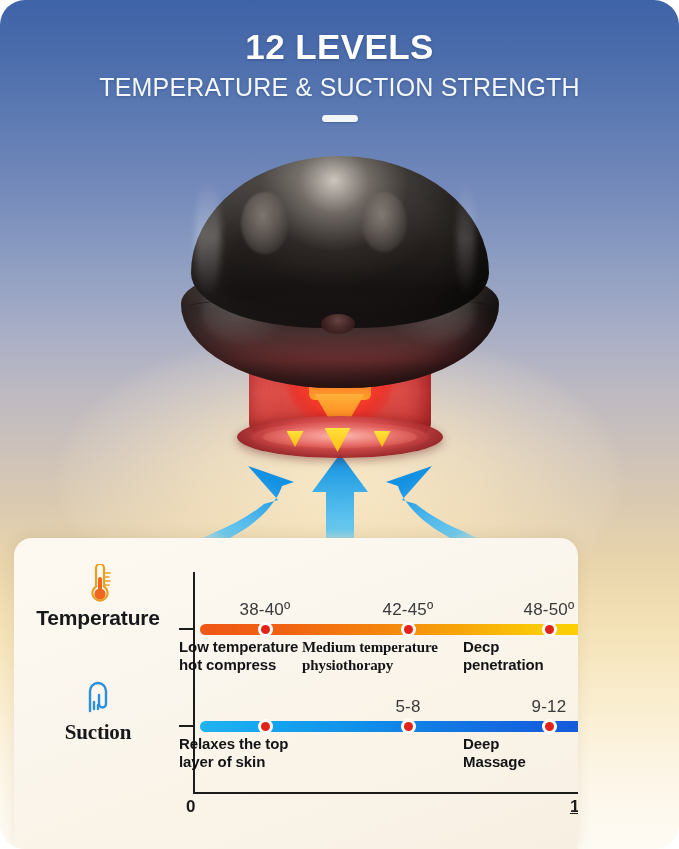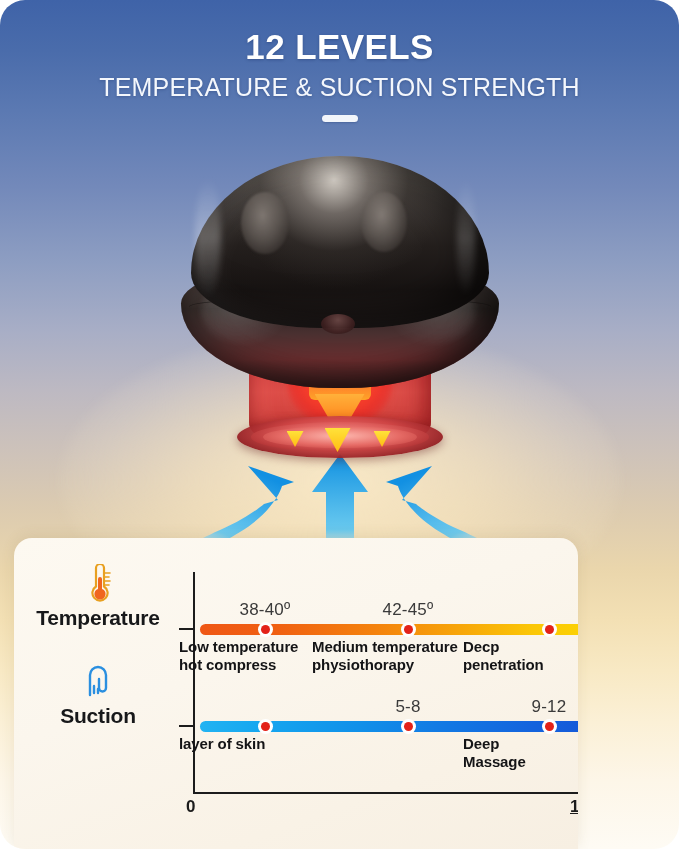--- a/index.html
+++ b/index.html
@@ -382,21 +382,21 @@
     margin-bottom: 2px;
   }
   .row-label .txt {
     display: block;
     font-size: 21px;
     font-weight: 800;
     color: #17181a;
     letter-spacing: -0.2px;
   }
   .label-temperature { left: 4px; top: 26px; }
-  .label-suction     { left: 4px; top: 124px; }
+  .label-suction     { left: 4px; top: 140px; font-family: Liberation Serif, serif; }
 
   
   .axis-v {
     position: absolute;
     left: 179px;
     top: 34px;
     width: 2px;
     height: 222px;
     background: #1c1c1c;
   }
@@ -495,21 +495,21 @@
     position: absolute;
     width: 172px;
     text-align: left;
     font-size: 15px;
     font-weight: 700;
     color: #141416;
     line-height: 1.2;
     letter-spacing: -0.1px;
   }
   .desc.c1 { left: 165px; }
-  .desc.c2 { left: 298px; }
+  .desc.c2 { left: 288px; font-family: Liberation Serif, serif; }
   .desc.c3 { left: 449px; }
   .desc.row-temp    { top: 100px; }
   .desc.row-suction { top: 197px; }
 </style>
 </head>
 <body>
 
 <div id="page">
 
   <div class="glow-warm"></div>
@@ -623,20 +623,21 @@
     <div class="axis-num zero">0</div>
     <div class="axis-num twelve">12</div>
 
     <div class="bar temp"></div>
     <div class="dot row-temp d1"></div>
     <div class="dot row-temp d2"></div>
     <div class="dot row-temp d3"></div>
 
     <div class="range row-temp r1">38-40º</div>
     <div class="range row-temp r2">42-45º</div>
+    <div class="range row-temp r3">48-50º</div>
 
     <div class="desc row-temp c1">
       <div>Low temperature</div>
       <div>hot compress</div>
     </div>
     <div class="desc row-temp c2">
       <div>Medium temperature</div>
       <div>physiothorapy</div>
     </div>
     <div class="desc row-temp c3">
@@ -646,20 +647,21 @@
 
     <div class="bar suction"></div>
     <div class="dot row-suction d1"></div>
     <div class="dot row-suction d2"></div>
     <div class="dot row-suction d3"></div>
 
     <div class="range row-suction r2">5-8</div>
     <div class="range row-suction r3">9-12</div>
 
     <div class="desc row-suction c1">
+      <div>Relaxes the top</div>
       <div>layer of skin</div>
     </div>
     <div class="desc row-suction c3">
       <div>Deep</div>
       <div>Massage</div>
     </div>
 
   </div>
 </div>
 

